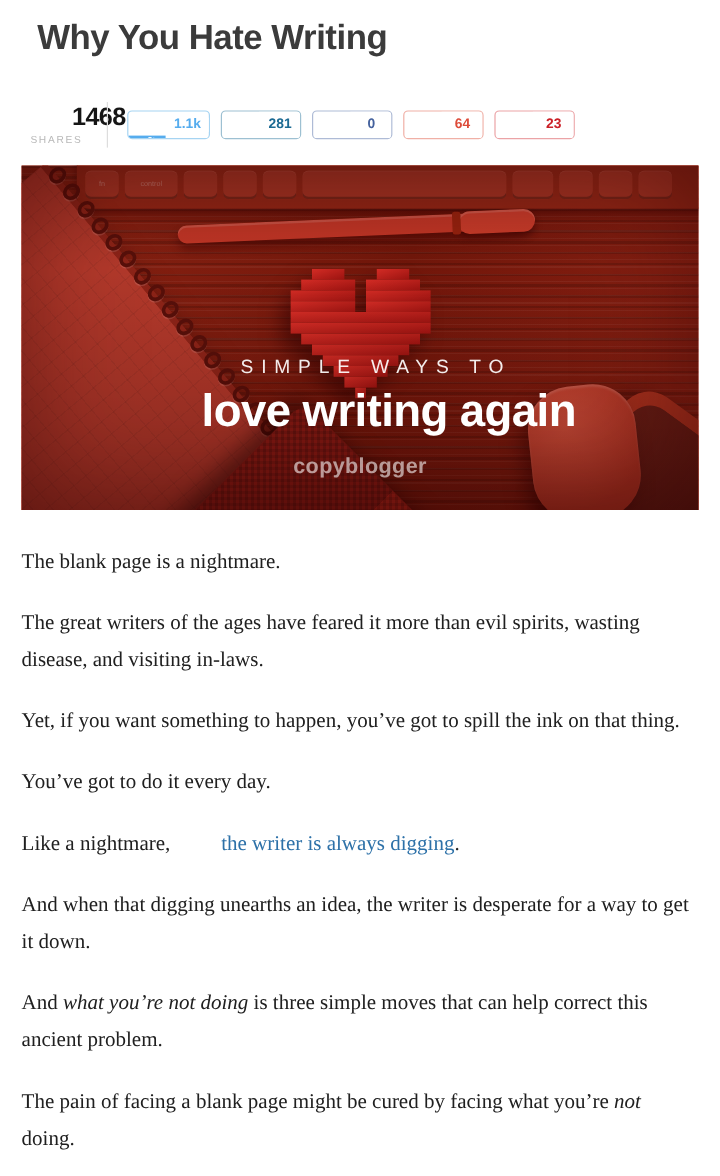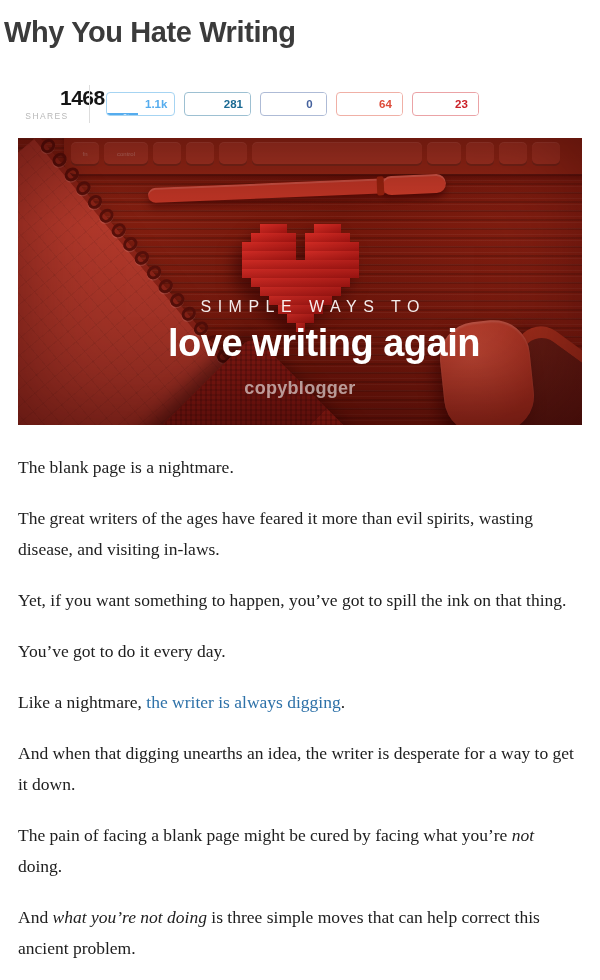--- a/index.html
+++ b/index.html
@@ -1,19 +1,19 @@
 <!DOCTYPE html>
 <html><head>
 <meta charset="utf-8">
 <style>
   * { margin:0; padding:0; box-sizing:border-box; }
   html,body { background:#fff; }
   body { width:600px; height:980px; overflow:hidden; font-family:"Liberation Sans", sans-serif; }
 
-  .header { padding:16px 18px 0 4px; }
+  .header { padding:16px 18px 0 31px; }
   .post-title { font:700 29px/33px "Liberation Sans", sans-serif; color:#3b3b3b; letter-spacing:-0.4px; }
 
   
   .share-bar { display:flex; align-items:center; margin:36px 18px 0 18px; height:38px; }
   .share-total { width:58px; text-align:center; }
   .share-total-num { font:700 21px/22px "Liberation Sans", sans-serif; color:#151515; letter-spacing:-0.5px;margin-left:42px; }
   .share-total-label { font:400 8.5px "Liberation Sans", sans-serif; color:#b8b8b8; letter-spacing:1.4px; margin-top:2px; }
   .share-divider { width:1px; height:38px; background:#ddd; margin:0 16px 0 13px; }
   .share-buttons { display:flex; align-items:center; gap:9px; }
   .share-btn { display:flex; align-items:stretch; height:24px; border:1px solid; border-radius:4px; overflow:hidden; background:#fff; cursor:pointer; }
@@ -78,21 +78,21 @@
 
   .hero-text { position:absolute; left:0; right:0; top:160px; z-index:10; text-align:center; }
   .hero-kicker { font:400 16px "Liberation Sans", sans-serif; color:rgba(255,255,255,.92); letter-spacing:6.5px; text-indent:6.5px;padding-left:20px; }
   .hero-headline { margin-top:7px; font:700 38px/40px "Liberation Sans", sans-serif; color:#ffffff; letter-spacing:-0.5px;margin-left:48px; }
   .hero-brand { margin-top:15px; font:700 18px "Liberation Sans", sans-serif; color:rgba(255,255,255,.58); letter-spacing:.3px; }
 
   
   .article { padding:27px 18px 0 18px; }
   .article p { font:400 17.5px/31px "Liberation Serif", serif; color:#202020; margin:0 0 20px 0; }
   .article em { font-style:italic; }
-  a.body-link { color:#2d71a8; text-decoration:none; cursor:pointer; }
+  a.body-link { color:#2d71a8; text-decoration:none; cursor:pointer;margin-left:38px; }
 </style>
 </head>
 <body>
 
 <div class="header">
   <h1 class="post-title">Why You Hate Writing</h1>
 </div>
 
 <div class="share-bar">
   <div class="share-total">
@@ -216,15 +216,15 @@
 </div>
 
 <div class="article">
 
 <p><span>The blank page is a nightmare.</span></p>
     <p><span>The great writers of the ages have feared it more than evil spirits, wasting disease, and visiting in-laws.</span></p>
     <p><span>Yet, if you want something to happen, you’ve got to spill the ink on that thing.</span></p>
     <p><span>You’ve got to do it every day.</span></p>
     <p><span>Like a nightmare, </span><a href="#" class="body-link">the writer is always digging</a><span>.</span></p>
     <p><span>And when that digging unearths an idea, the writer is desperate for a way to get it down.</span></p>
+    <p><span>And </span><em>what you’re not doing</em><span> is three simple moves that can help correct this ancient problem.</span></p>
     <p><span>The pain of facing a blank page might be cured by facing what you’re </span><em>not</em><span> doing.</span></p>
-    <p><span>And </span><em>what you’re not doing</em><span> is three simple moves that can help correct this ancient problem.</span></p>
   </div>
 
 </body></html>

